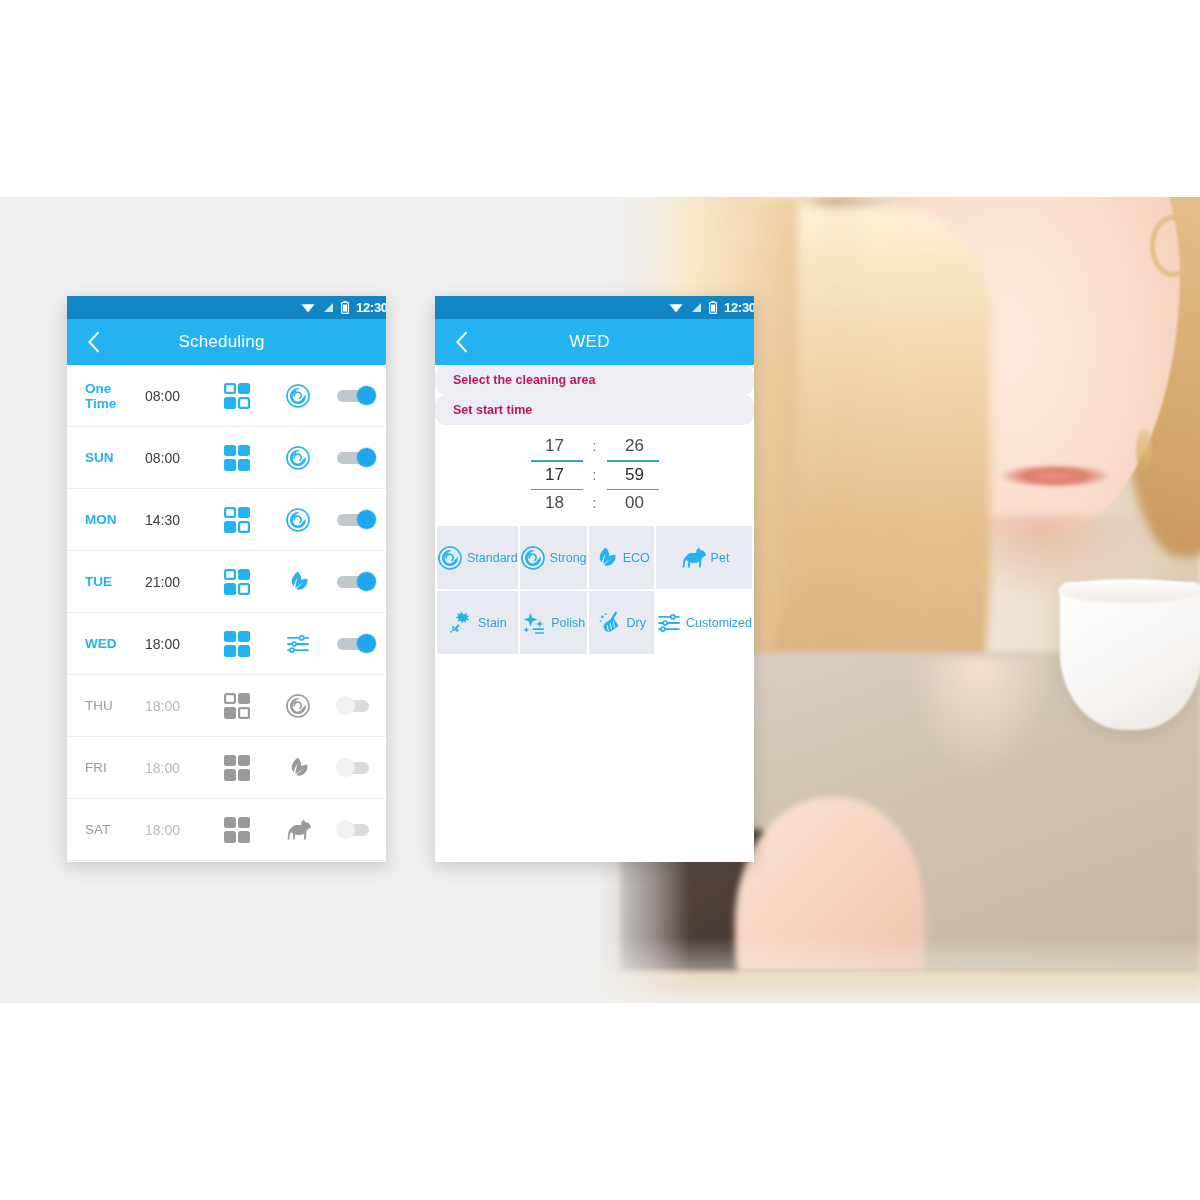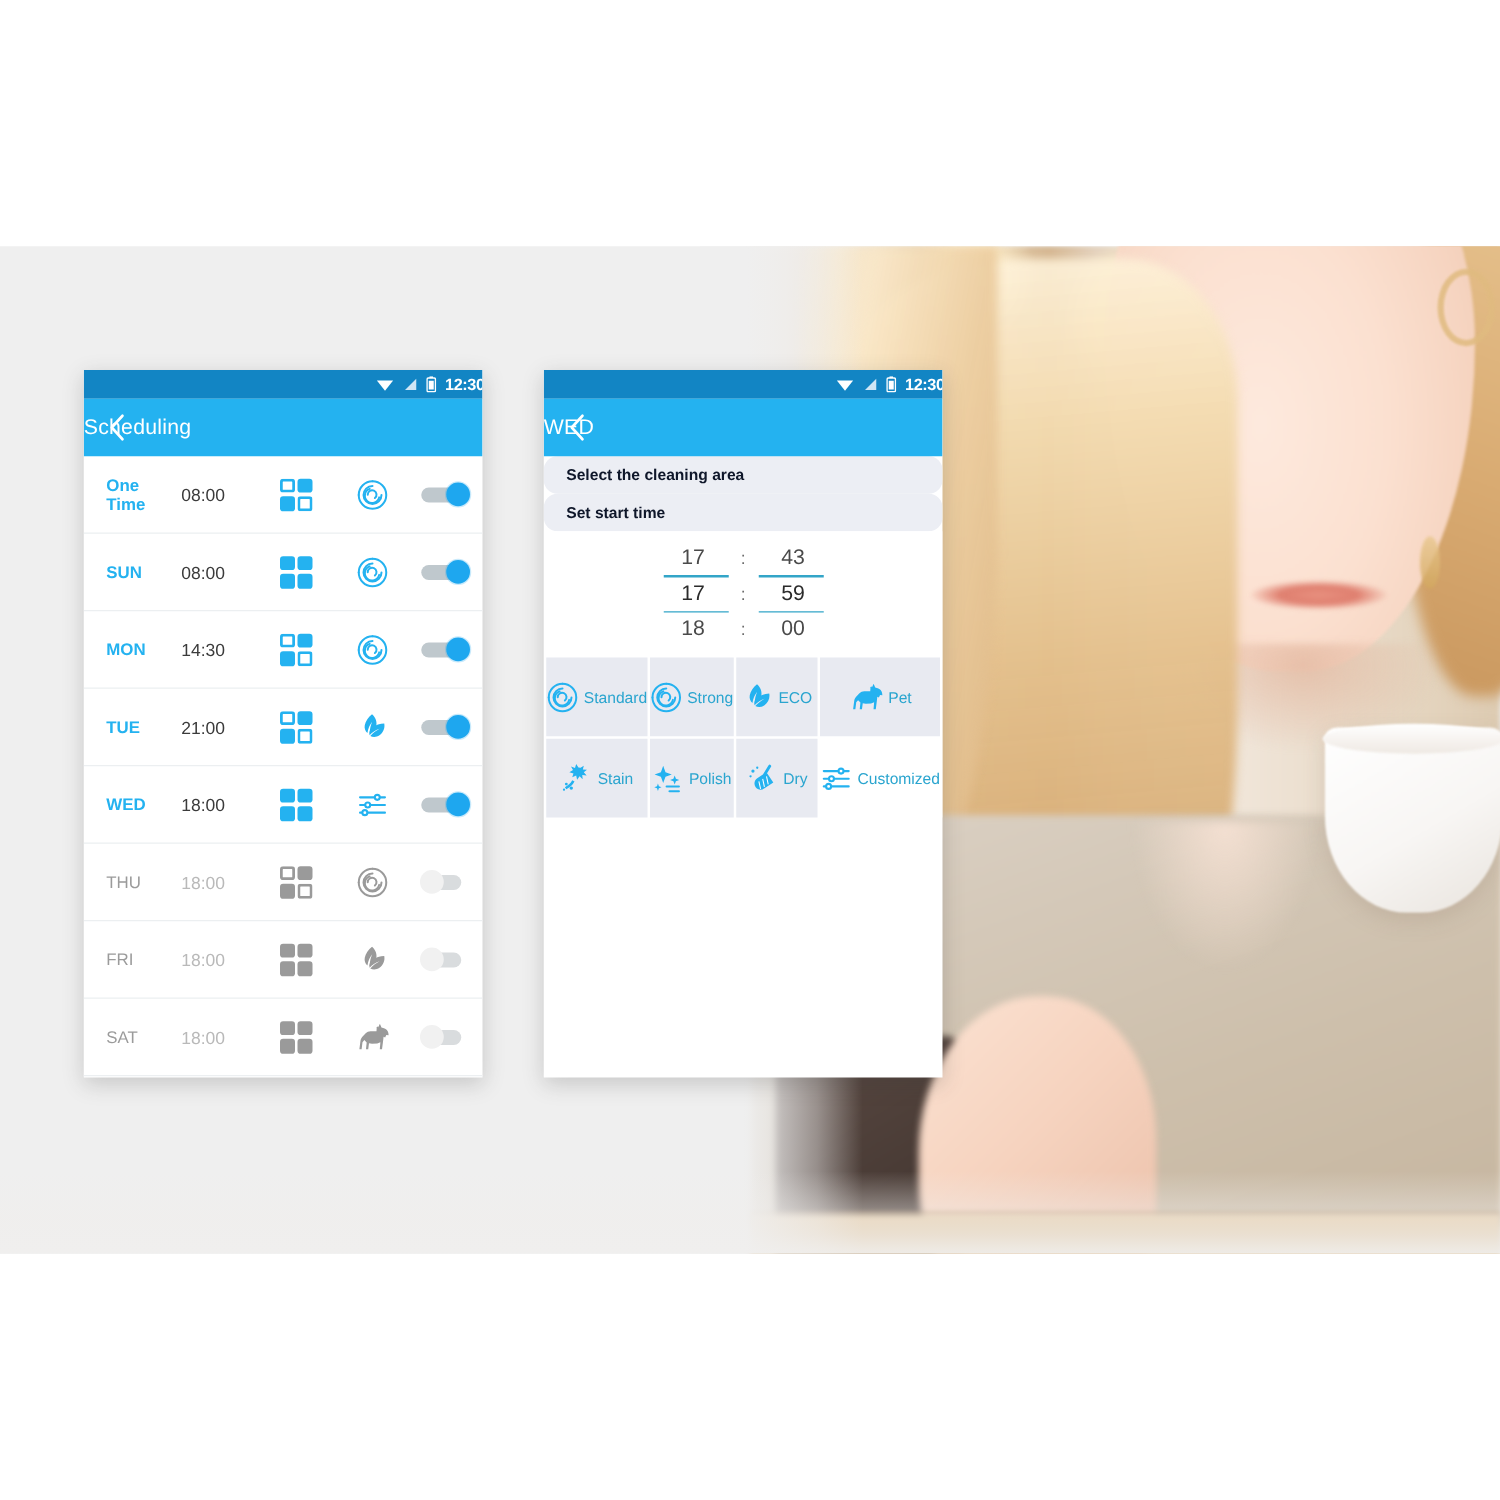--- a/index.html
+++ b/index.html
@@ -166,20 +166,21 @@
     background: #24b2f0;
     display: flex; align-items: center;
     position: relative;
   }
   .back-btn {
     width: 52px; height: 46px;
     display: flex; align-items: center; justify-content: center;
   }
   .appbar-title {
     position: absolute; left: 0; right: 10px;
+    text-align: center;
     color: #ffffff;
     font-size: 17px;
     letter-spacing: .2px;
   }
 
   
   .sched-row {
     height: 62px;
     display: flex; align-items: center;
     border-bottom: 1px solid #eceff1;
@@ -220,21 +221,21 @@
   .areaicon i.f { background: #24b2f0; }
   .areaicon i.e { background: #ffffff; box-shadow: inset 0 0 0 2.2px #24b2f0; }
   .areaicon.gray i.f { background: #9a9a9a; }
   .areaicon.gray i.e { background: #ffffff; box-shadow: inset 0 0 0 2.2px #9a9a9a; }
   .areaicon.solid i { background: #24b2f0; }
   .areaicon.solid.gray i { background: #9a9a9a; }
 
   
   .section-head {
     background: #eceef4;
-    color: #0f172a;
+    color: #be185d;
     font-size: 12.5px; font-weight: bold;
     padding: 8px 0 8px 18px;
     border-radius: 11px;
   }
   .opt-row {
     height: 41px; display: flex; align-items: center;
     border-bottom: 1px solid #ececec;
     background: #fff;
   }
   .opt-check { width: 42px; display: flex; justify-content: center; }
@@ -594,21 +595,21 @@
       <div class="appbar-title">WED</div>
     </div>
 
     <div class="section-head">Select the cleaning area</div>
 
     <div class="section-head">Set start time</div>
     <div class="timewrap" id="time-picker">
         <div class="timerow">
           <div class="timecell">17</div>
           <div class="timesep">:</div>
-          <div class="timecell">43</div>
+          <div class="timecell">26</div>
         </div>
         <div class="tline">
           <span></span>
           <span></span>
         </div>
         <div class="timerow">
           <div class="timecell hi">17</div>
           <div class="timesep">:</div>
           <div class="timecell hi">59</div>
         </div>

